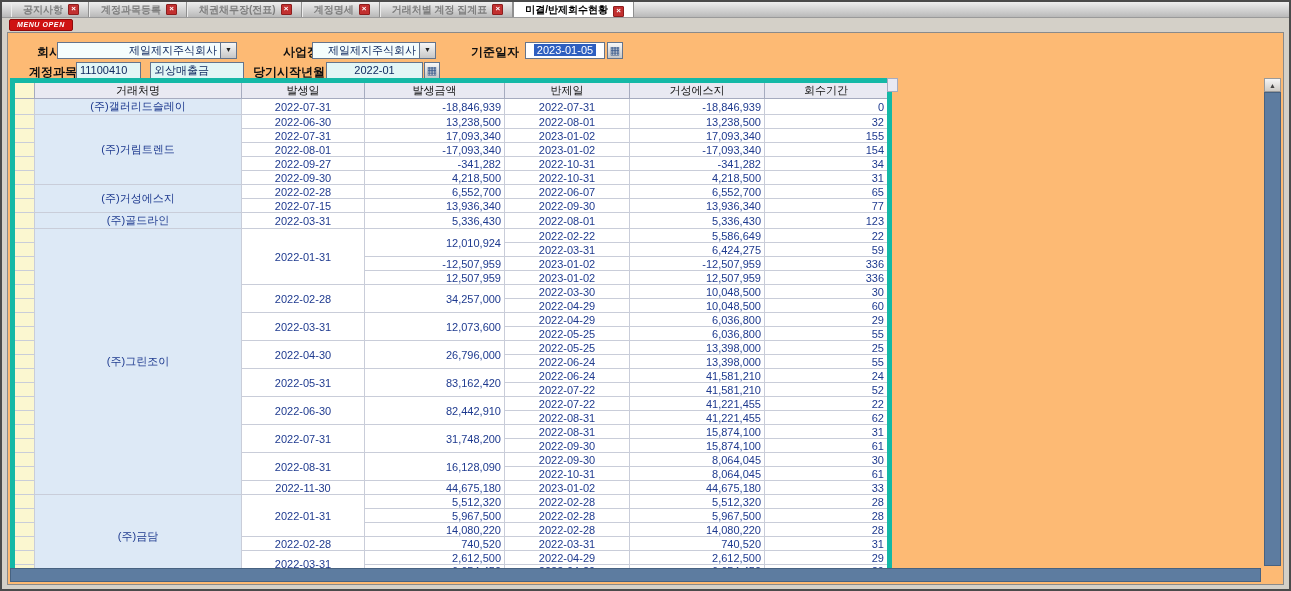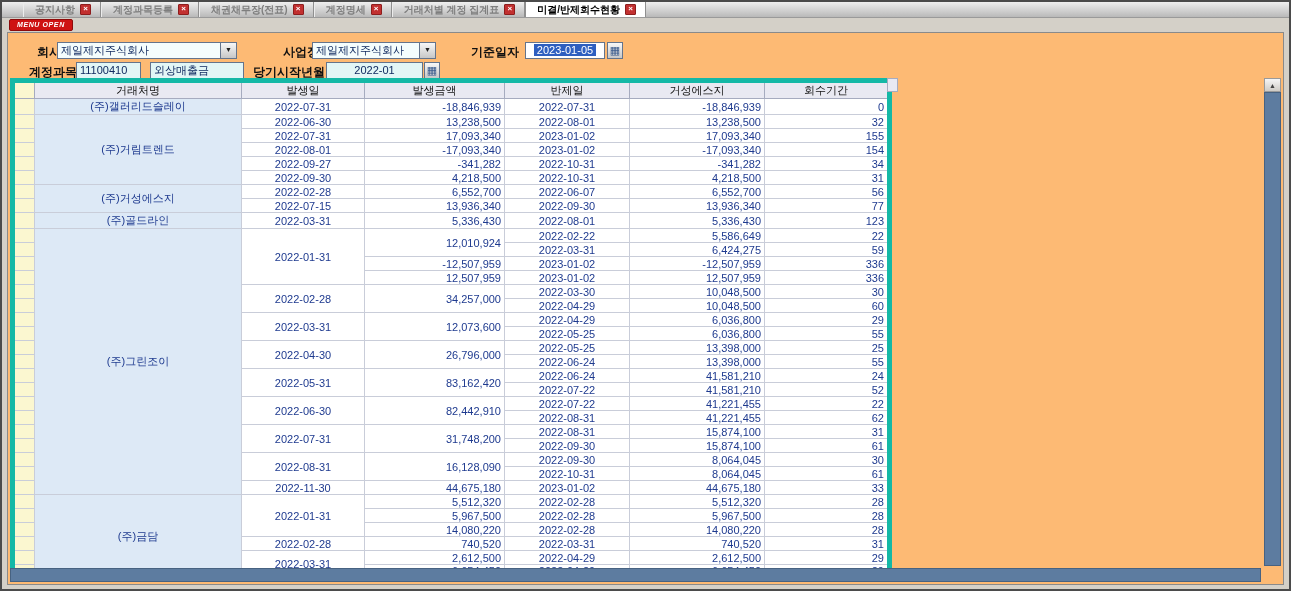--- a/index.html
+++ b/index.html
@@ -1,30 +1,30 @@
 <!DOCTYPE html>
 <html><head>
 <meta charset="utf-8">
 <style>
   html,body{margin:0;padding:0;}
   body{width:1291px;height:591px;position:relative;font-family:"Liberation Sans","DejaVu Sans",sans-serif;background:#d4d0c8;overflow:hidden;}
   .window{position:absolute;inset:0;border:2px solid #4b4b4b;background:#d4d0c8;box-sizing:border-box;}
   
-  .tabbar{position:absolute;top:0;left:0;right:0;height:15px;background:linear-gradient(#efefef,#b9b9b9);border-bottom:1px solid #9a9a9a;display:flex;align-items:stretch;padding-left:21px;}
+  .tabbar{position:absolute;top:0;left:0;right:0;height:15px;background:linear-gradient(#efefef,#b9b9b9);border-bottom:1px solid #9a9a9a;display:flex;align-items:stretch;padding-left:9px;}
   .tab{display:flex;align-items:center;gap:5px;padding:0 9px 0 11px;font-size:10px;font-weight:bold;color:#7e7e7e;border-right:1px solid #8f8f8f;border-left:1px solid #ececec;cursor:default;white-space:nowrap;}
-  .tab.active{background:#ffffff;color:#000;border-left:1px solid #8f8f8f;}
+  .tab.active{background:#ffffff;color:#000;border-left:1px solid #8f8f8f;align-items:flex-end;}
   .tab-close{display:inline-block;width:9px;height:9px;background:#c23030;border:1px solid #8d1d1d;border-radius:1px;color:#fff;font-size:8px;line-height:8px;text-align:center;font-weight:bold;font-style:normal;}
   
   .menustrip{position:absolute;top:16px;left:0;right:0;height:13px;}
   .menu-open{position:absolute;left:7px;top:1px;background:#ce1212;border:1px solid #8d0a0a;border-radius:2px;color:#fff;font-size:7px;font-weight:bold;font-style:italic;letter-spacing:.6px;padding:1px 7px 2px;}
   
   .content{position:absolute;top:30px;left:5px;right:5px;bottom:4px;background:#fdba74;border:1px solid #8a8a8a;}
   .flabel{position:absolute;font-weight:bold;color:#101010;font-size:12px;white-space:nowrap;}
   .combo{position:absolute;height:17px;background:#fff;border:1px solid #64748c;display:flex;align-items:stretch;box-sizing:border-box;}
-  .combo .val{flex:1;padding:0 3px;font-size:11px;color:#102a60;background:#f4fdfd;line-height:15px;overflow:hidden;white-space:nowrap;}
+  .combo .val{flex:1;padding:0 3px;font-size:11px;color:#102a60;background:#f4fdfd;line-height:15px;overflow:hidden;white-space:nowrap;text-align:right;}
   .combo .btn{width:15px;background:linear-gradient(#f7f7f7,#c7c7c7);border-left:1px solid #64748c;font-size:7px;line-height:14px;text-align:center;color:#222;}
   .tinput{position:absolute;height:17px;background:#e2f6f6;border:1px solid #64748c;font-size:11px;color:#102a60;line-height:15px;padding:0 3px;box-sizing:border-box;white-space:nowrap;overflow:hidden;}
   .tinput.white{background:#fff;}
   .sel{background:#2e5fc0;color:#fff;padding:0 3px;}
   .calbtn{position:absolute;width:16px;height:17px;background:linear-gradient(#f7f7f7,#c7c7c7);border:1px solid #64748c;text-align:center;font-size:11px;line-height:15px;color:#38598c;box-sizing:border-box;}
   
   .grid{position:absolute;top:45px;left:2px;border-collapse:collapse;table-layout:fixed;font-size:11px;background:#fff;border:5px solid #14b8a6;}
   .grid th,.grid td{border:1px solid #c9cdd9;padding:0 3px;height:14px;overflow:hidden;white-space:nowrap;box-sizing:border-box;}
   .grid th{background:#e9e9f2;border-color:#a6abbf;color:#111;font-weight:normal;height:13px;text-align:center;}
   .grid th.gutter,.grid td.gutter{padding:0;background:#fbf7d0;}
@@ -173,21 +173,21 @@
             <td class="ramt">4,218,500</td>
             <td class="days">31</td>
           </tr>
           <tr class="group-start">
             <td class="gutter"></td>
             <td class="cust" rowspan="2">(주)거성에스지</td>
             <td class="odate" rowspan="1">2022-02-28</td>
             <td class="oamt" rowspan="1">6,552,700</td>
             <td class="rdate">2022-06-07</td>
             <td class="ramt">6,552,700</td>
-            <td class="days">56</td>
+            <td class="days">65</td>
           </tr>
           <tr>
             <td class="gutter"></td>
             <td class="odate" rowspan="1">2022-07-15</td>
             <td class="oamt" rowspan="1">13,936,340</td>
             <td class="rdate">2022-09-30</td>
             <td class="ramt">13,936,340</td>
             <td class="days">77</td>
           </tr>
           <tr class="group-start">

